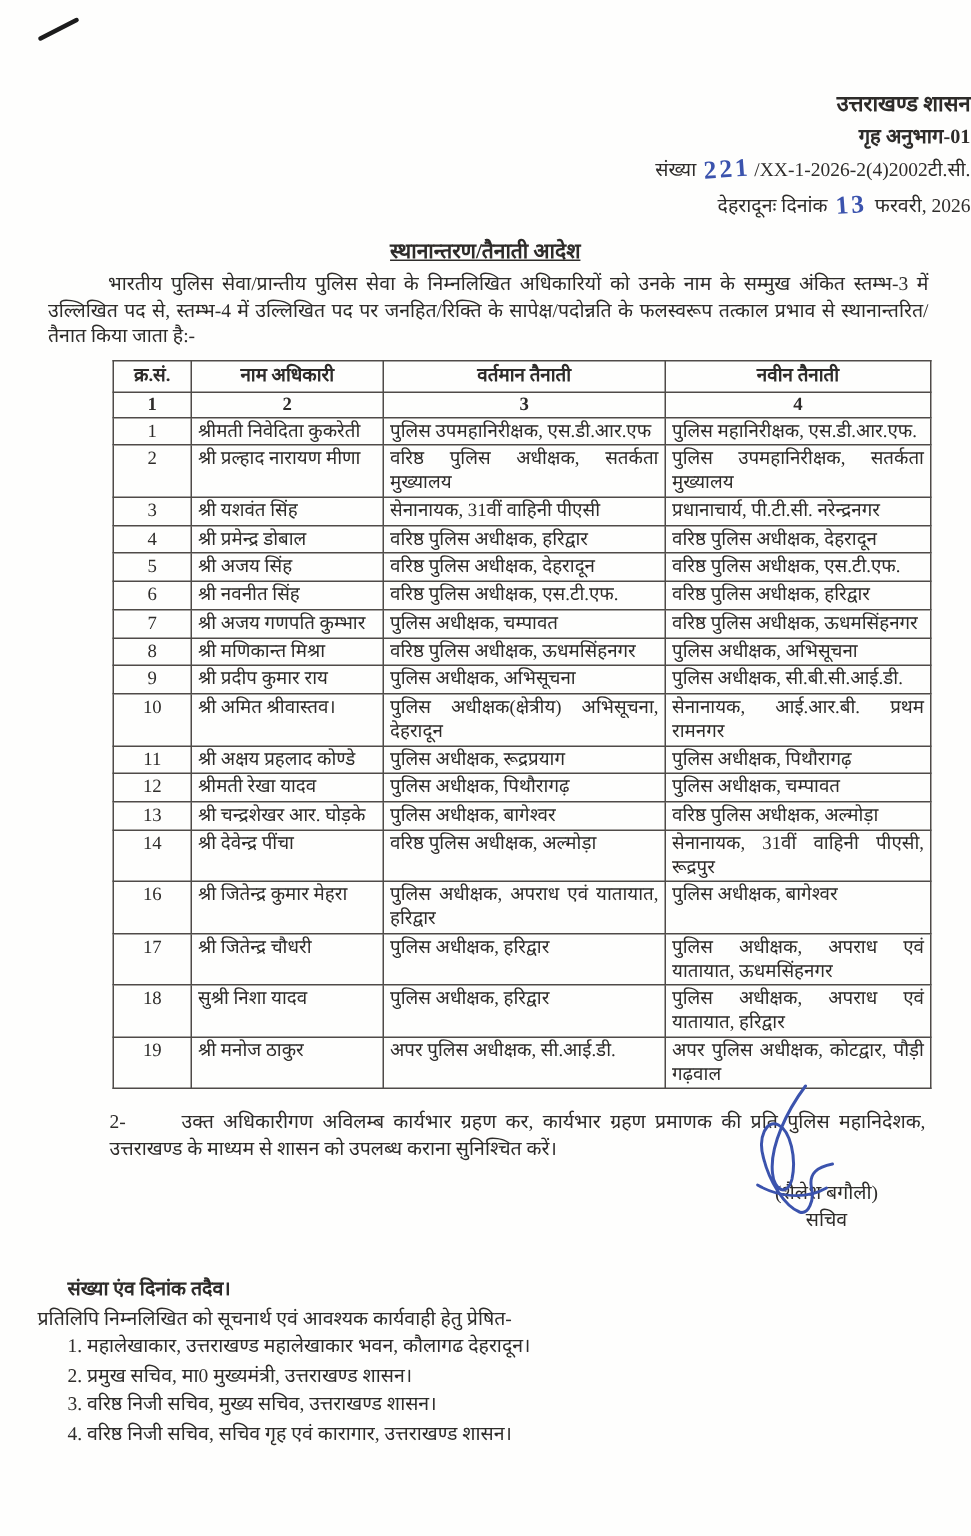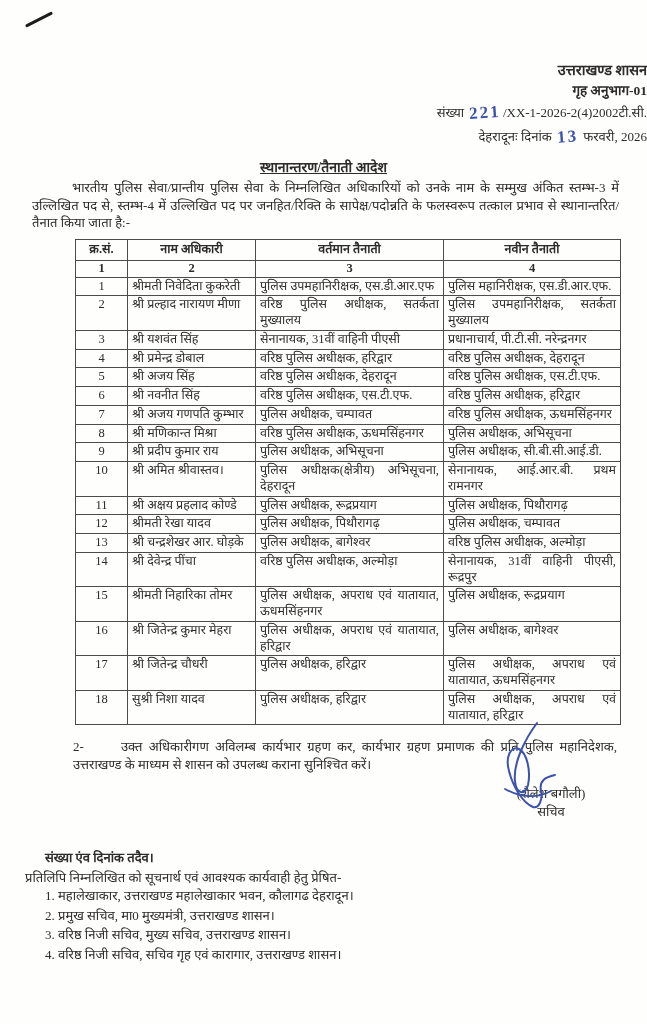--- a/index.html
+++ b/index.html
@@ -206,42 +206,42 @@
       <td class="cur">पुलिस अधीक्षक, बागेश्वर</td>
       <td class="nw">वरिष्ठ पुलिस अधीक्षक, अल्मोड़ा</td>
     </tr>
         <tr>
       <td class="sn">14</td>
       <td class="nm">श्री देवेन्द्र पींचा</td>
       <td class="cur">वरिष्ठ पुलिस अधीक्षक, अल्मोड़ा</td>
       <td class="nw">सेनानायक, 31वीं वाहिनी पीएसी, रूद्रपुर</td>
     </tr>
         <tr>
-      <td class="sn">15</td>
-      <td class="nm">श्रीमती निहारिका तोमर</td>
-      <td class="cur">पुलिस अधीक्षक, अपराध एवं यातायात, ऊधमसिंहनगर</td>
-      <td class="nw">पुलिस अधीक्षक, रूद्रप्रयाग</td>
-    </tr>
-        <tr>
       <td class="sn">16</td>
       <td class="nm">श्री जितेन्द्र कुमार मेहरा</td>
       <td class="cur">पुलिस अधीक्षक, अपराध एवं यातायात, हरिद्वार</td>
       <td class="nw">पुलिस अधीक्षक, बागेश्वर</td>
     </tr>
         <tr>
       <td class="sn">17</td>
       <td class="nm">श्री जितेन्द्र चौधरी</td>
       <td class="cur">पुलिस अधीक्षक, हरिद्वार</td>
       <td class="nw">पुलिस अधीक्षक, अपराध एवं यातायात, ऊधमसिंहनगर</td>
     </tr>
         <tr>
       <td class="sn">18</td>
       <td class="nm">सुश्री निशा यादव</td>
       <td class="cur">पुलिस अधीक्षक, हरिद्वार</td>
       <td class="nw">पुलिस अधीक्षक, अपराध एवं यातायात, हरिद्वार</td>
+    </tr>
+        <tr>
+      <td class="sn">19</td>
+      <td class="nm">श्री मनोज ठाकुर</td>
+      <td class="cur">अपर पुलिस अधीक्षक, सी.आई.डी.</td>
+      <td class="nw">अपर पुलिस अधीक्षक, कोटद्वार, पौड़ी गढ़वाल</td>
     </tr>
       </tbody>
   </table>
 
   <div class="para2-wrap">
     <p class="para2">
       <span class="pnum">2-</span><span>उक्त अधिकारीगण अविलम्ब कार्यभार ग्रहण कर, कार्यभार ग्रहण प्रमाणक की प्रति पुलिस महानिदेशक, उत्तराखण्ड के माध्यम से शासन को उपलब्ध कराना सुनिश्चित करें।</span>
     </p>
 
     <div class="sig-block">

